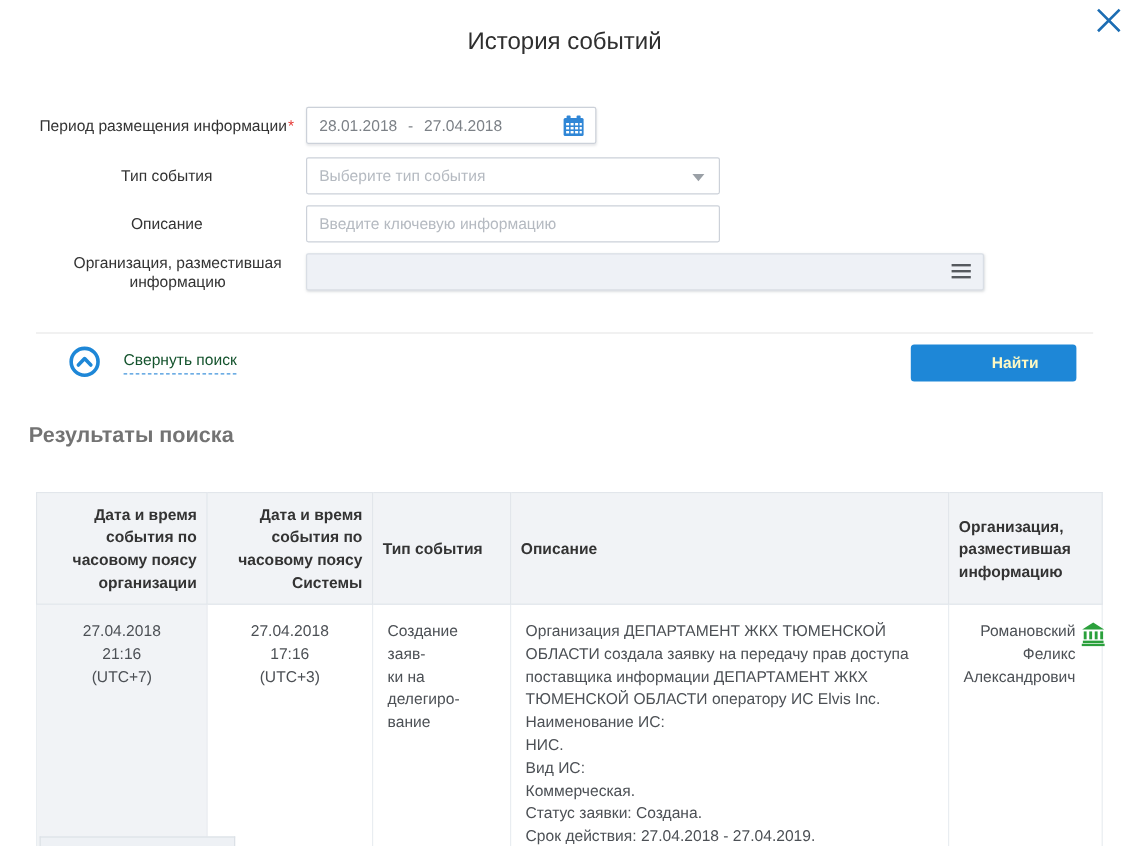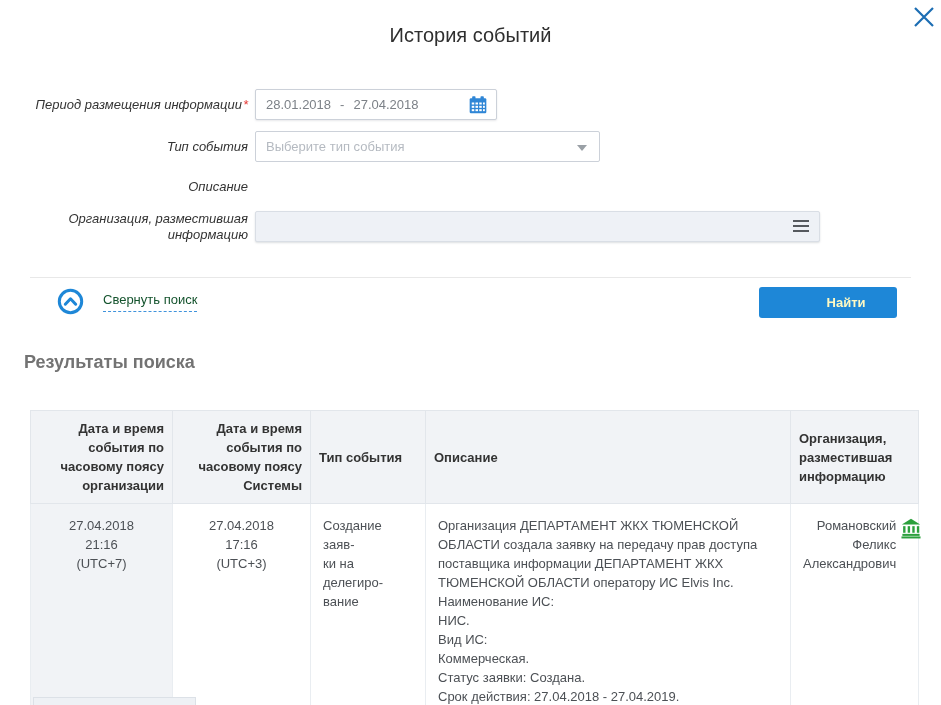--- a/index.html
+++ b/index.html
@@ -5,22 +5,22 @@
   * { margin:0; padding:0; box-sizing:border-box; }
   html,body { background:#fff; }
   body { font-family:"Liberation Sans", sans-serif; }
   .dialog { position:relative; width:941px; height:705px; background:#fff; overflow:hidden; }
 
   .dialog-title { position:absolute; top:24px; left:0; right:0; text-align:center;
     font-size:20px; color:#2f2f2f; }
   .close-btn { position:absolute; top:4px; right:4px; width:26px; height:26px; cursor:pointer; }
 
   
-  .f-label { position:absolute; left:30px; width:218px; text-align:right;
-    font-size:13px; color:#333; line-height:16px;font-style:italic; }
+  .f-label { position:absolute; left:30px; width:218px; text-align:center;
+    font-size:13px; color:#333; line-height:16px; }
   .f-label .req { color:#e53935; margin-left:1px; }
   .lbl-org { left:48px; width:200px; }
   .f-input { position:absolute; left:255px; height:31px; border:1px solid #ccd1d9;
     background:#fff; border-radius:2px; display:flex; align-items:center;
     padding:0 10px; font-size:13px; }
   .date-box { top:89px; width:242px; color:#7c8187; box-shadow:0 1px 2px rgba(120,130,140,.18); }
   .date-box .sep { margin:0 9px; }
   .date-box .cal { position:absolute; right:8px; top:5px; }
   .select-box { top:131px; width:345px; color:#b5bac1; }
   .caret { position:absolute; right:12px; top:13px; width:0; height:0;
@@ -107,20 +107,23 @@
     </span>
   </div>
 
   <label class="f-label" style="top:139px">Тип события</label>
   <div class="f-input select-box">
     <span>Выберите тип события</span>
     <span class="caret"></span>
   </div>
 
   <label class="f-label" style="top:179px">Описание</label>
+  <div class="f-input desc-box">
+    <span>Введите ключевую информацию</span>
+  </div>
 
   <label class="f-label lbl-org" style="top:211px">Организация, разместившая информацию</label>
   <div class="f-input org-box">
     <span></span>
     <span class="burger">
         <i></i>
         <i></i>
         <i></i>
       </span>
   </div>

